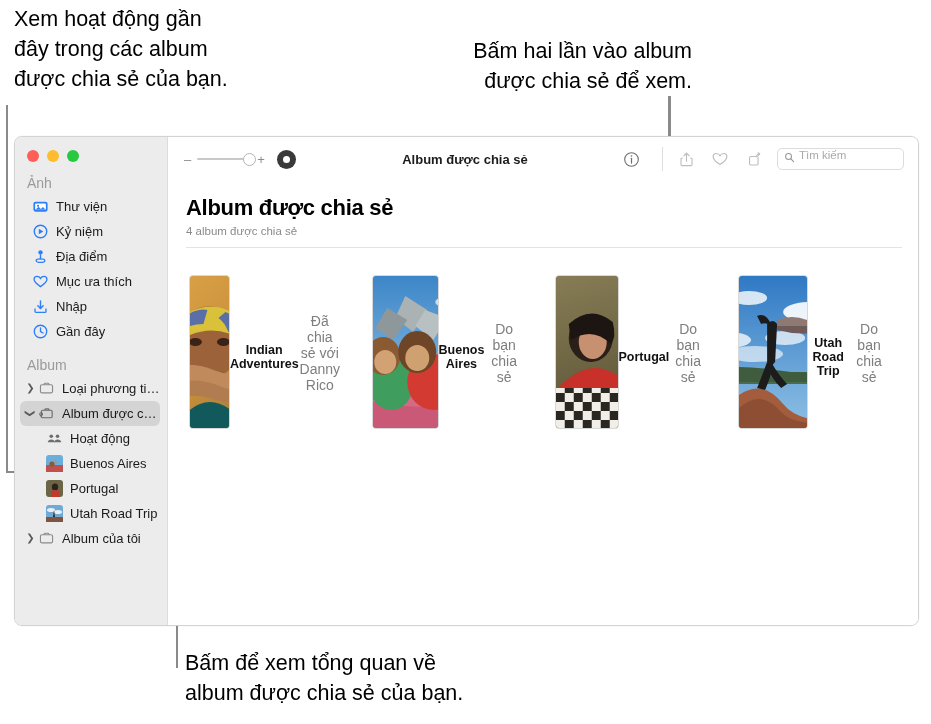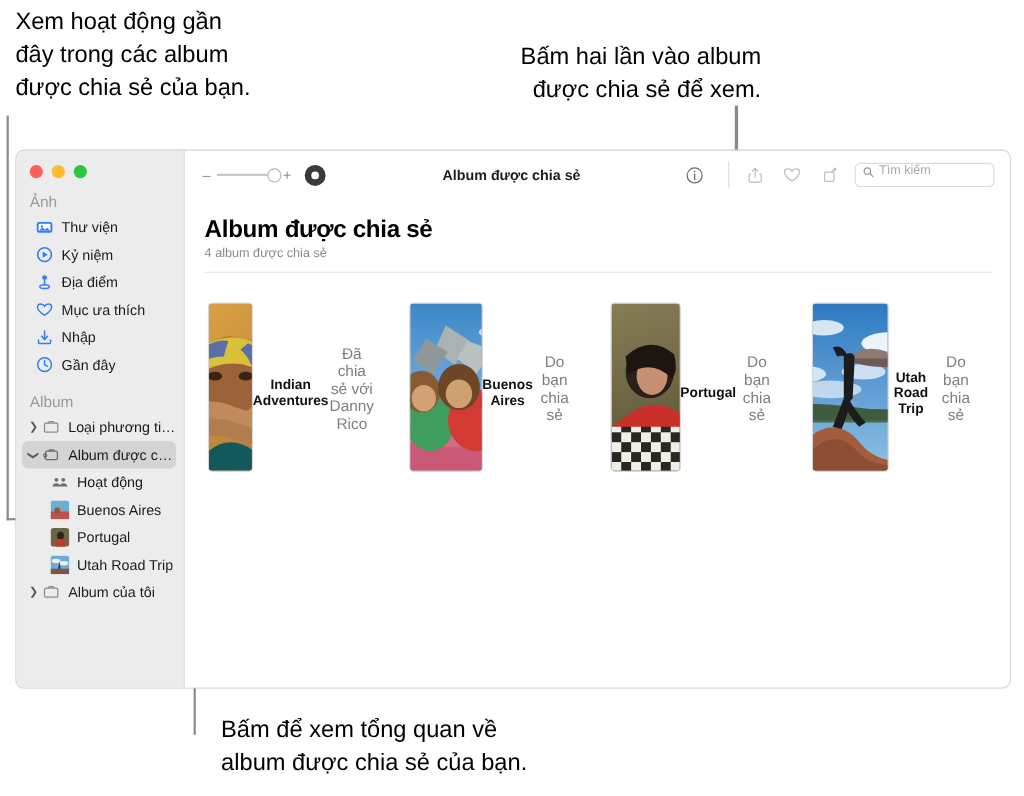--- a/index.html
+++ b/index.html
@@ -32,21 +32,20 @@
   #callout-double-click {
     left: 352px;
     top: 36px;
     text-align: right;
     width: 340px;
   }
   #callout-overview {
     left: 185px;
     top: 648px;
     text-align: left;
-    margin-left: 16px;
   }
 
   
   .leader {
     position: absolute;
     background: #8a8a8a;
   }
   .leader-v { width: 2px; }
   .leader-h { height: 2px; }
 

